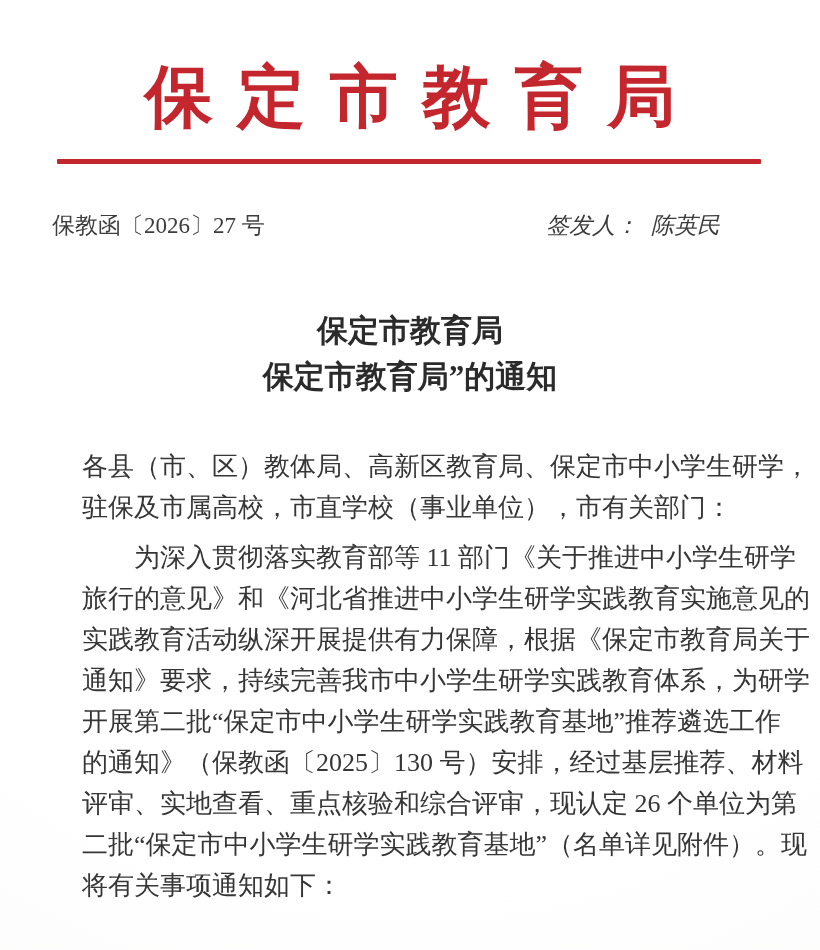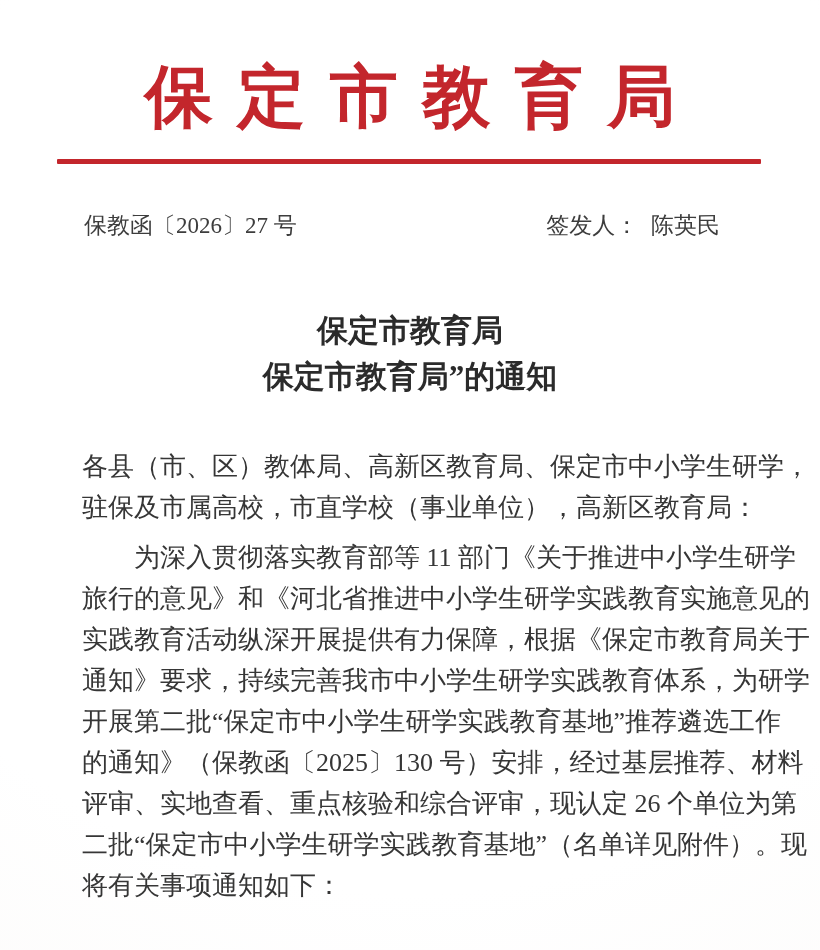--- a/index.html
+++ b/index.html
@@ -35,29 +35,29 @@
   }
   .rule {
     width: 704px;
     height: 5px;
     margin: 23px auto 0 57px;
     background: var(--accent);
     border-radius: 1px;
   }
   
   .meta {
-    margin: 46px 100px 0 84px;
+    margin: 46px 100px 0 52px;
     display: flex;
     justify-content: space-between;
     align-items: center;
     font-size: 23px;
     line-height: 32px;
     color: #3d3d3d;
   }
-  .issuer { white-space: nowrap; }
+  .issuer { white-space: nowrap; font-style: italic; }
   .issuer .name { margin-left: 0.55em; }
   
   .doc-title {
     margin-top: 66px;
     text-align: center;
     font-weight: bold;
     color: var(--title-ink);
     font-size: 31px;
     line-height: 46px;
   }
@@ -89,21 +89,21 @@
   </div>
 
   <div class="doc-title">
     <div class="title-line">保定市教育局</div>
     <div class="title-line">保定市教育局”的通知</div>
   </div>
 
   <div class="body">
     <div class="para-1">
       <div class="line">各县（市、区）教体局、高新区教育局、保定市中小学生研学，</div>
-      <div class="line">驻保及市属高校，市直学校（事业单位），高新区教育局：</div>
+      <div class="line">驻保及市属高校，市直学校（事业单位），市有关部门：</div>
     </div>
     <div class="para-2">
       <div class="line indent">为深入贯彻落实教育部等 11 部门《关于推进中小学生研学</div>
       <div class="line">旅行的意见》和《河北省推进中小学生研学实践教育实施意见的</div>
       <div class="line">实践教育活动纵深开展提供有力保障，根据《保定市教育局关于</div>
       <div class="line">通知》要求，持续完善我市中小学生研学实践教育体系，为研学</div>
       <div class="line">开展第二批“保定市中小学生研学实践教育基地”推荐遴选工作</div>
       <div class="line">的通知》（保教函〔2025〕130 号）安排，经过基层推荐、材料</div>
       <div class="line">评审、实地查看、重点核验和综合评审，现认定 26 个单位为第</div>
       <div class="line">二批“保定市中小学生研学实践教育基地”（名单详见附件）。现</div>

